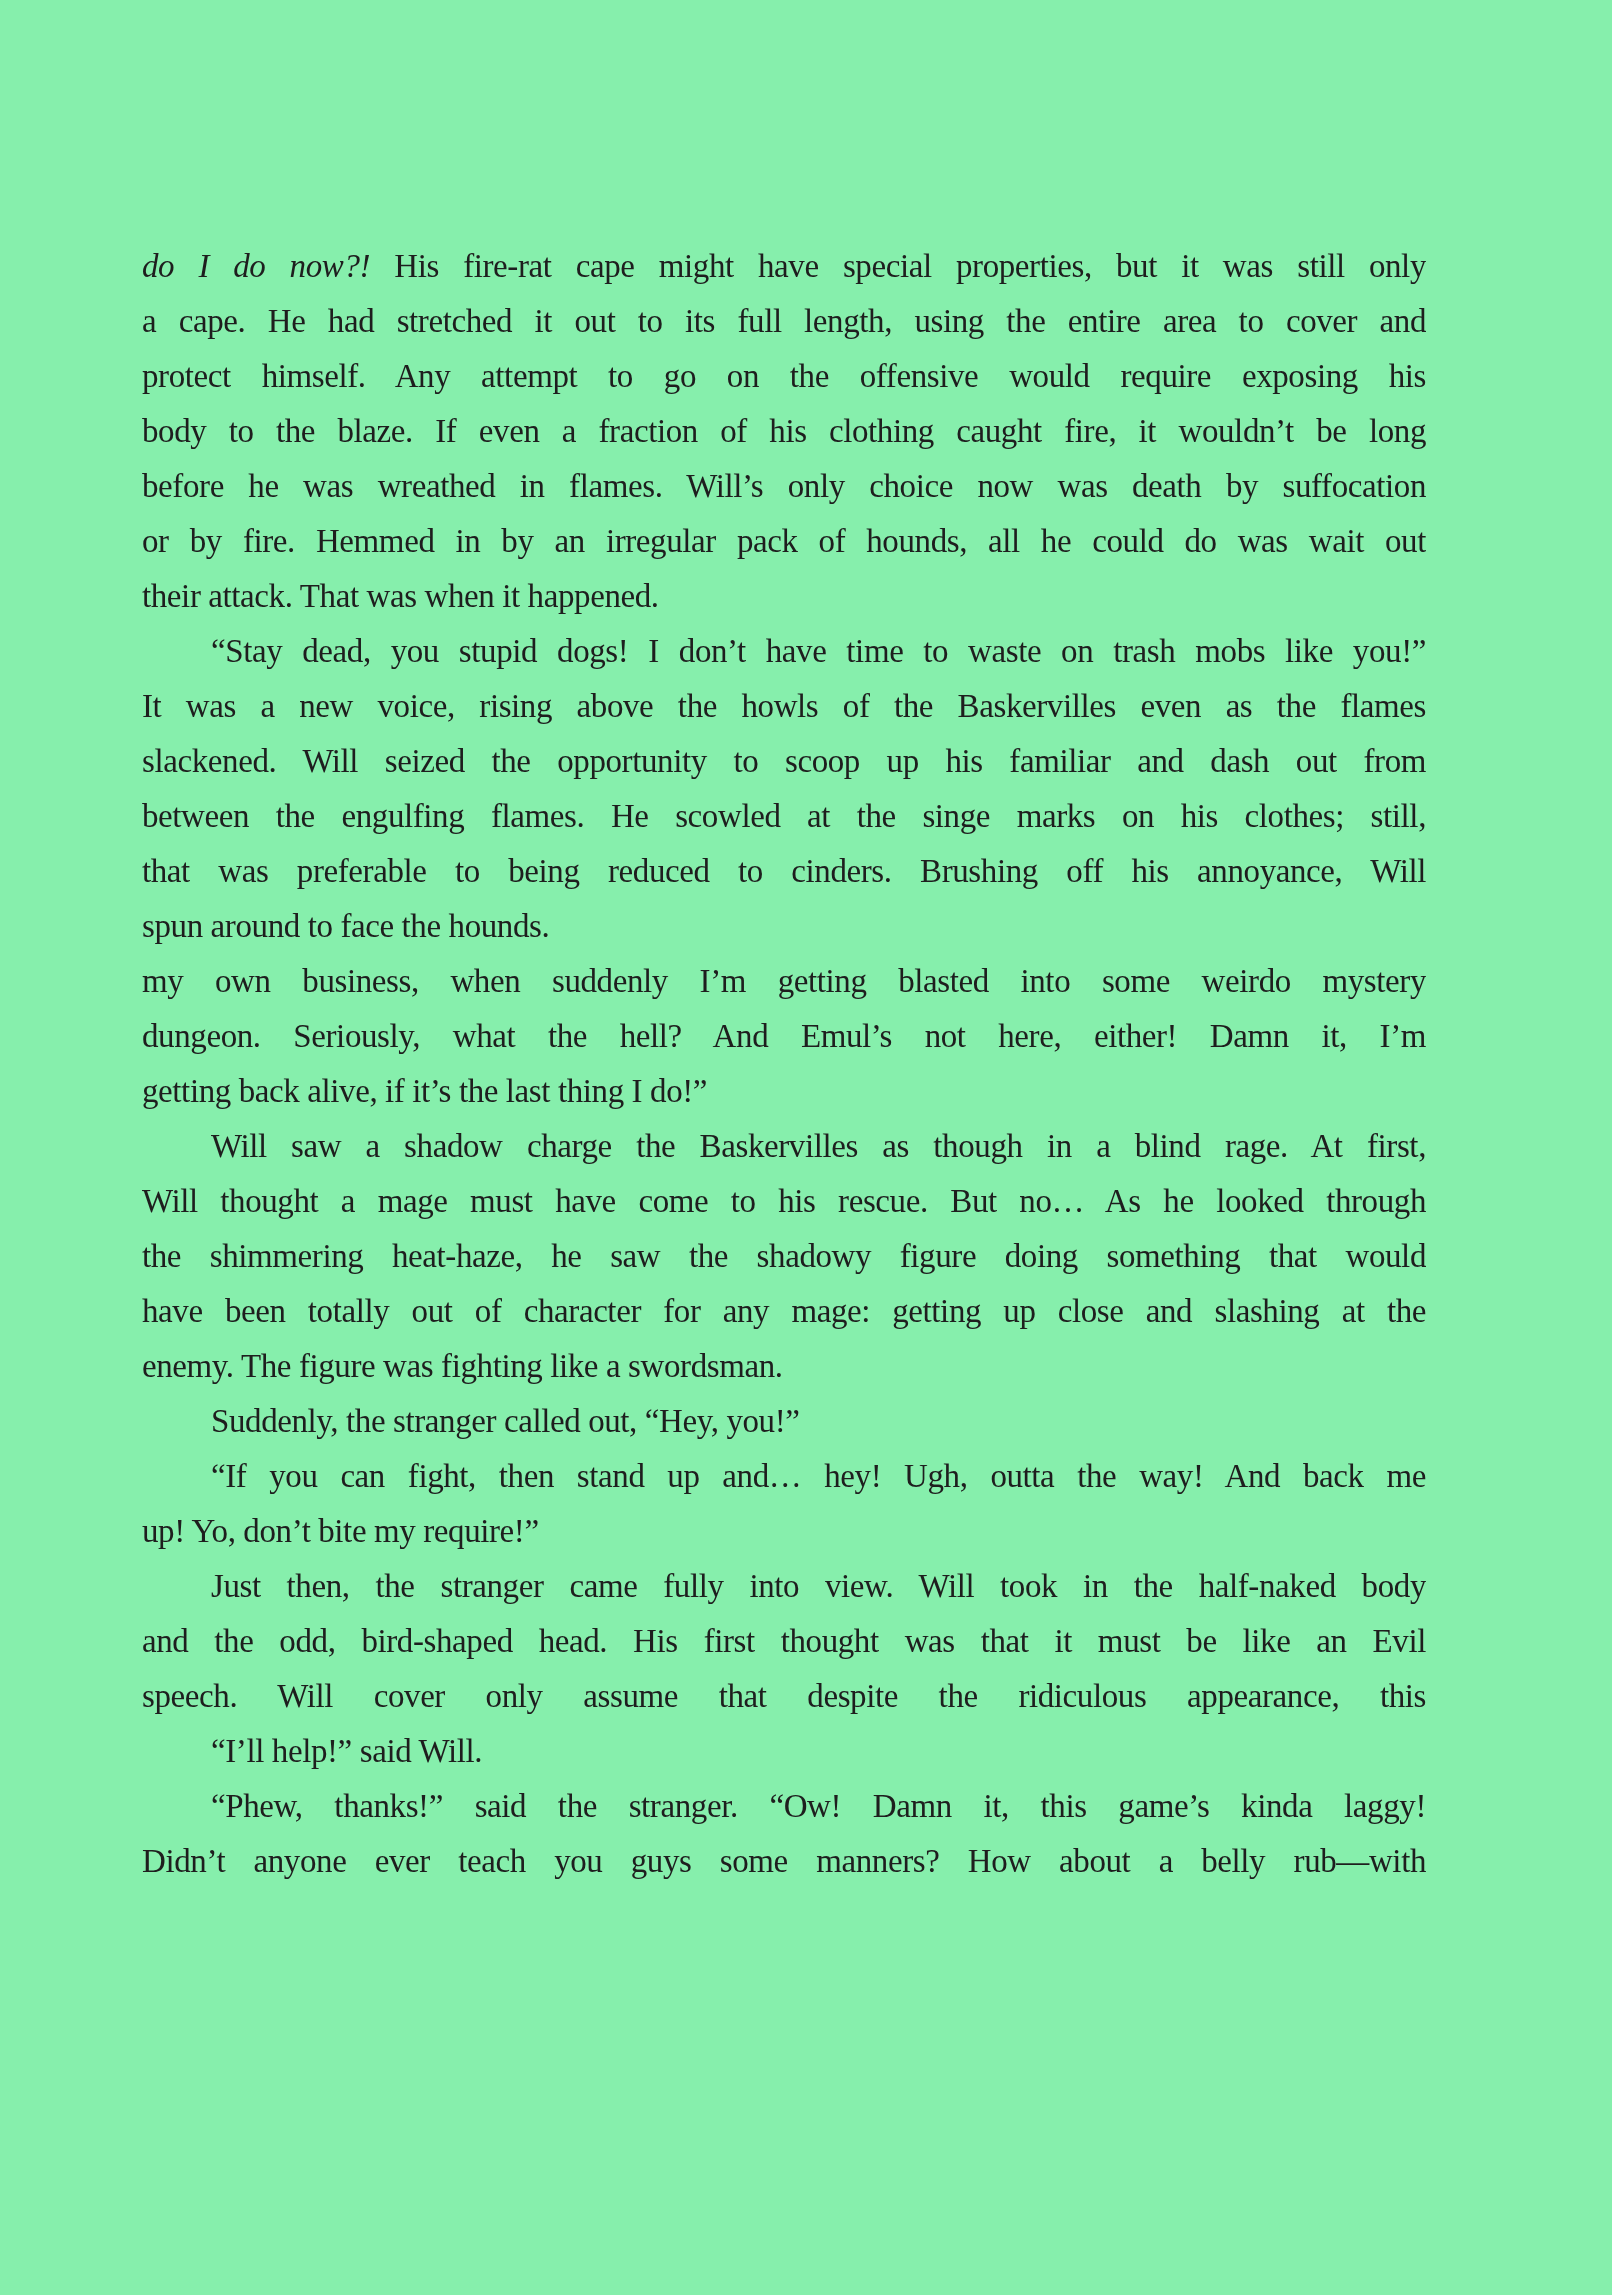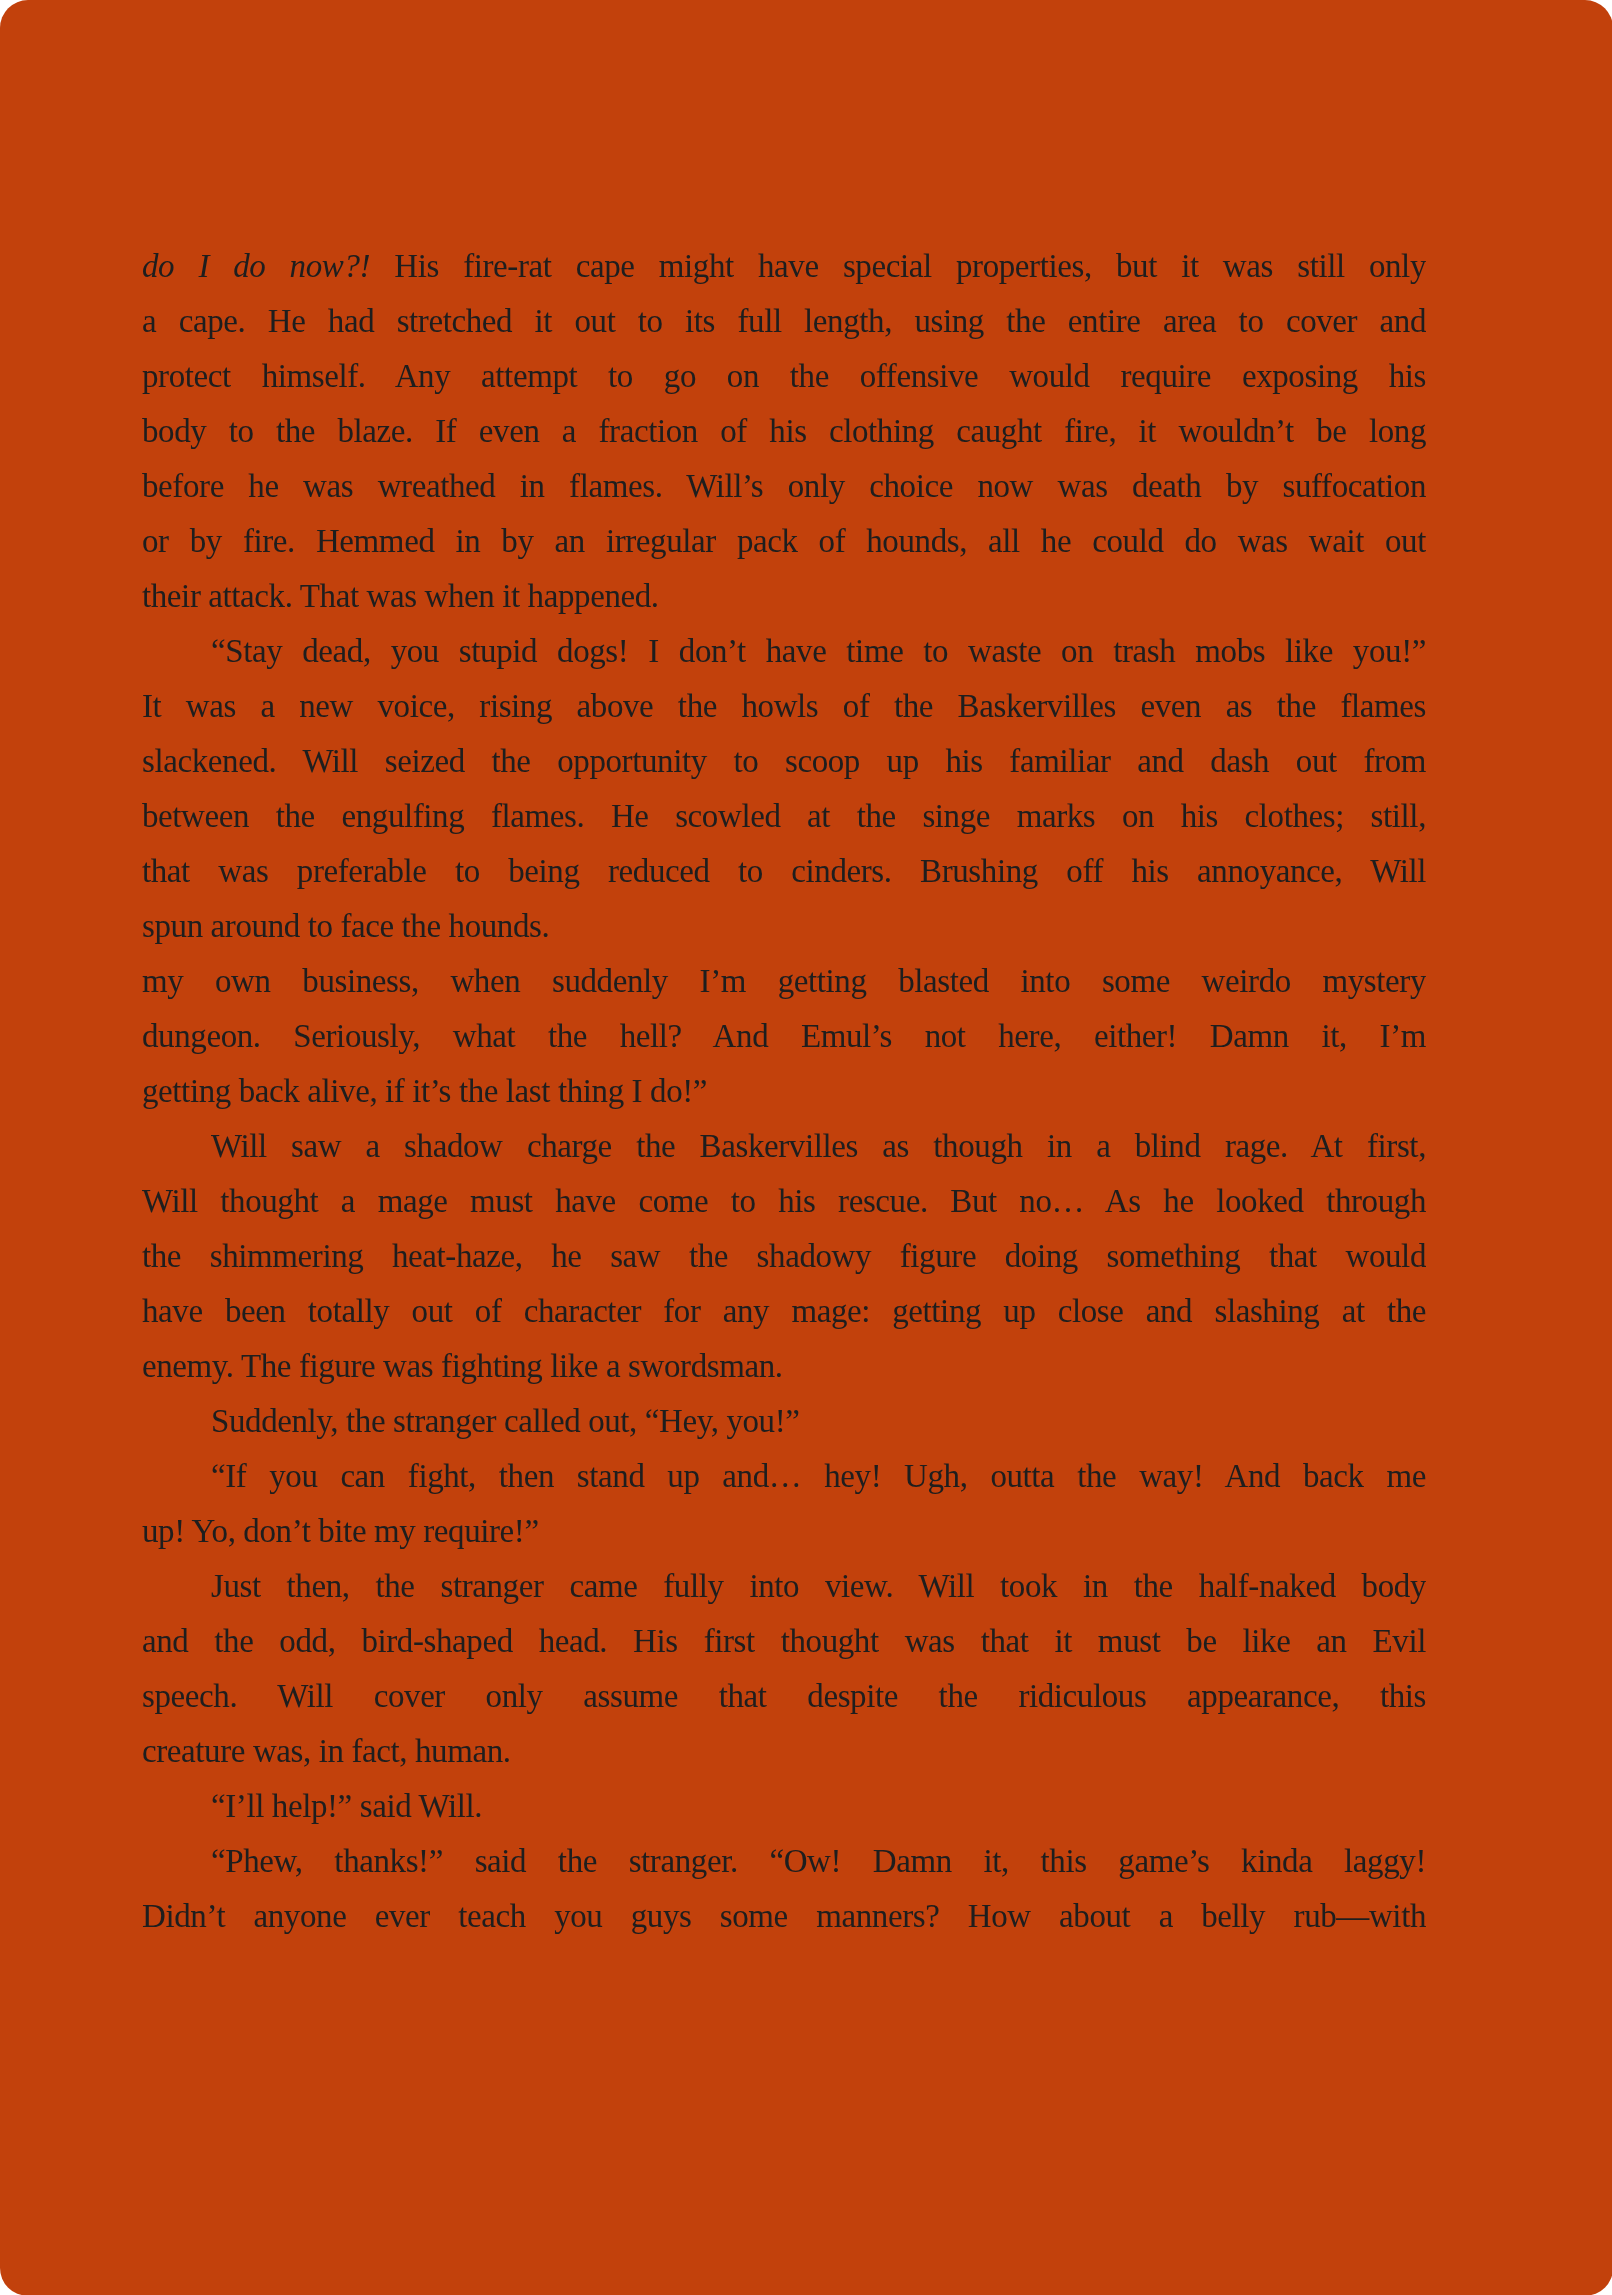--- a/index.html
+++ b/index.html
@@ -4,24 +4,23 @@
 <style>
   html, body {
     margin: 0;
     padding: 0;
     background: #ffffff;
   }
   .page {
     position: relative;
     width: 1613px;
     height: 2296px;
-    background: #c2410c;
+    background: #86efac;
     overflow: hidden;
     font-family: "Liberation Serif", "DejaVu Serif", serif;
-    border-radius: 28px;
   }
   .text-block {
     position: absolute;
     left: 142px;
     top: 239px;
     width: 1284px;
     color: #1e1e1e;
   }
   .ln {
     font-size: 33px;
@@ -69,19 +68,18 @@
       <div class="ln">Will thought a mage must have come to his rescue. But no… As he looked through</div>
       <div class="ln">the shimmering heat-haze, he saw the shadowy figure doing something that would</div>
       <div class="ln">have been totally out of character for any mage: getting up close and slashing at the</div>
       <div class="ln parend">enemy. The figure was fighting like a swordsman.</div>
       <div class="ln indent parend">Suddenly, the stranger called out, “Hey, you!”</div>
       <div class="ln indent">“If you can fight, then stand up and… hey! Ugh, outta the way! And back me</div>
       <div class="ln parend">up! Yo, don’t bite my require!”</div>
       <div class="ln indent">Just then, the stranger came fully into view. Will took in the half-naked body</div>
       <div class="ln">and the odd, bird-shaped head. His first thought was that it must be like an Evil</div>
       <div class="ln">speech. Will cover only assume that despite the ridiculous appearance, this</div>
-      <div class="ln parend">creature was, in fact, human.</div>
       <div class="ln indent parend">“I’ll help!” said Will.</div>
       <div class="ln indent">“Phew, thanks!” said the stranger. “Ow! Damn it, this game’s kinda laggy!</div>
       <div class="ln">Didn’t anyone ever teach you guys some manners? How about a belly rub—with</div>
     </div>
 </div>
 
 
 </body></html>

